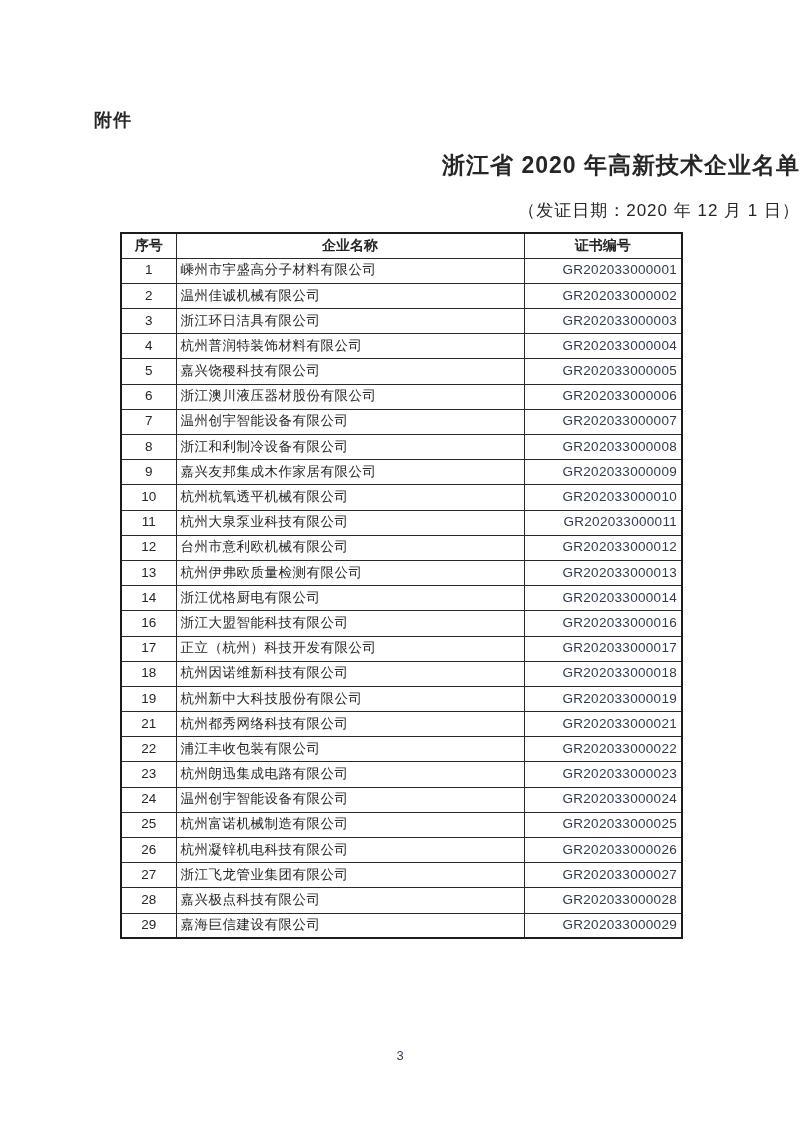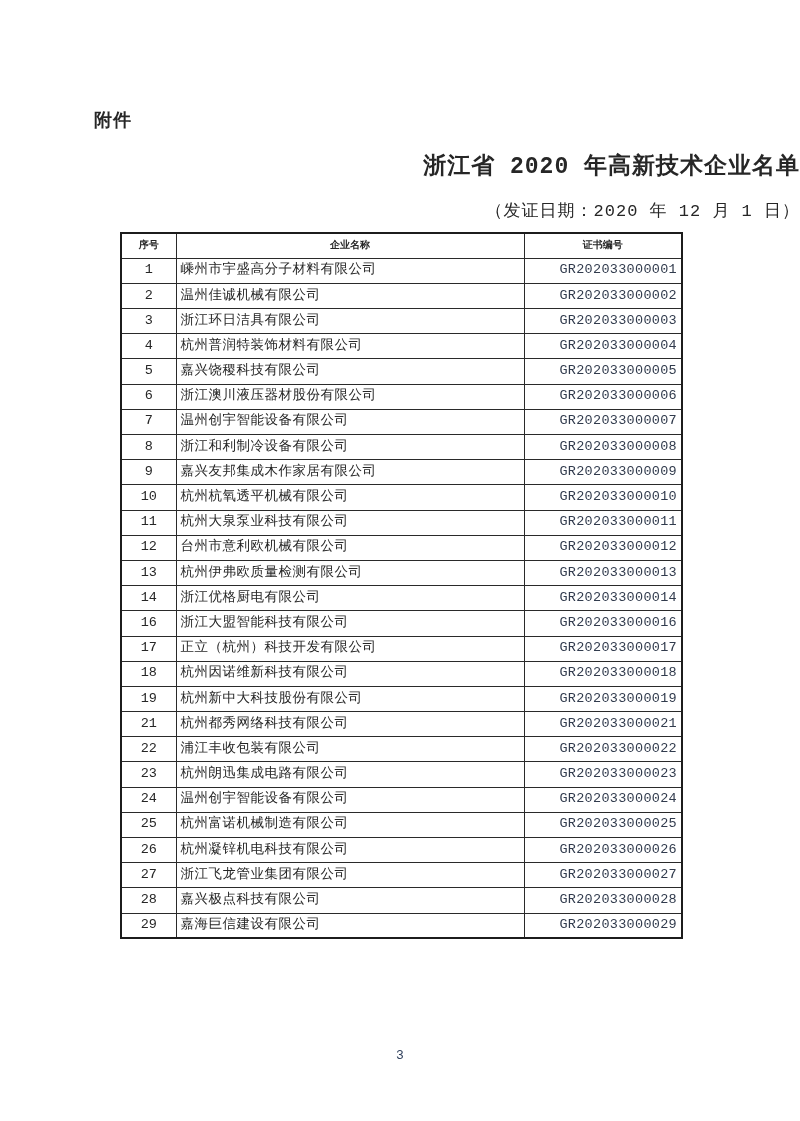--- a/index.html
+++ b/index.html
@@ -6,21 +6,21 @@
   html, body {
     margin: 0;
     padding: 0;
     background: #ffffff;
   }
   .page {
     position: relative;
     width: 800px;
     height: 1121px;
     background: #ffffff;
-    font-family: Liberation Mono, monospace;
+    font-family: Liberation Sans, sans-serif;
     color: #262626;
     overflow: hidden;
   }
   .attachment {
     position: absolute;
     top: 108px;
     left: 94px;
     font-size: 18px;
     font-weight: bold;
     letter-spacing: 1px;
@@ -60,21 +60,21 @@
     height: 25.2px;
     padding: 0 4px;
     font-size: 13.5px;
     line-height: 1.1;
     white-space: nowrap;
     overflow: hidden;
   }
   .enterprise-table th {
     font-weight: bold;
     text-align: center;
-    font-size: 10px;
+    font-size: 14px;
   }
   .col-no   { width: 55px; }
   .col-name { width: 348px; }
   .col-cert { width: 158px; }
   .cell-no   { text-align: center; }
   .cell-name { text-align: left; padding-left: 5px; letter-spacing: 0.5px; }
   .cell-cert { text-align: right; color: #313b4d; letter-spacing: 0.3px; }
   .page-number {
     position: absolute;
     top: 1048px;

